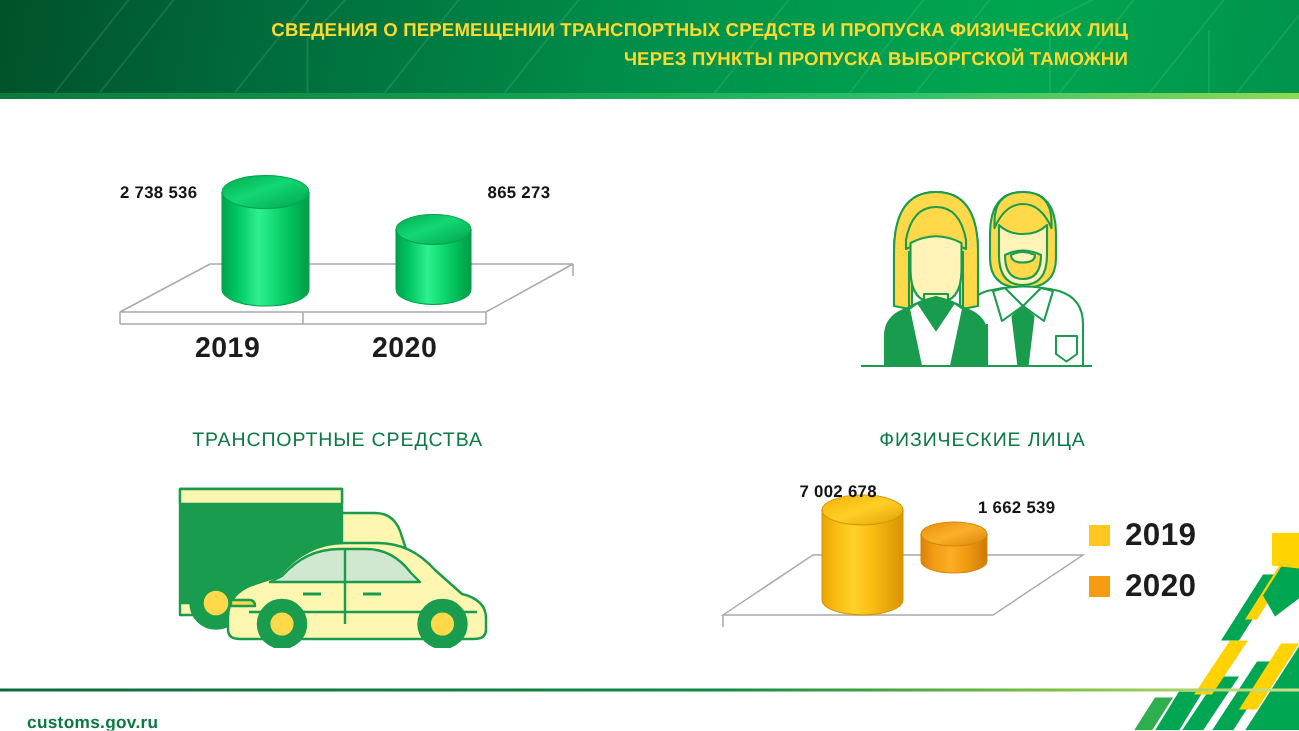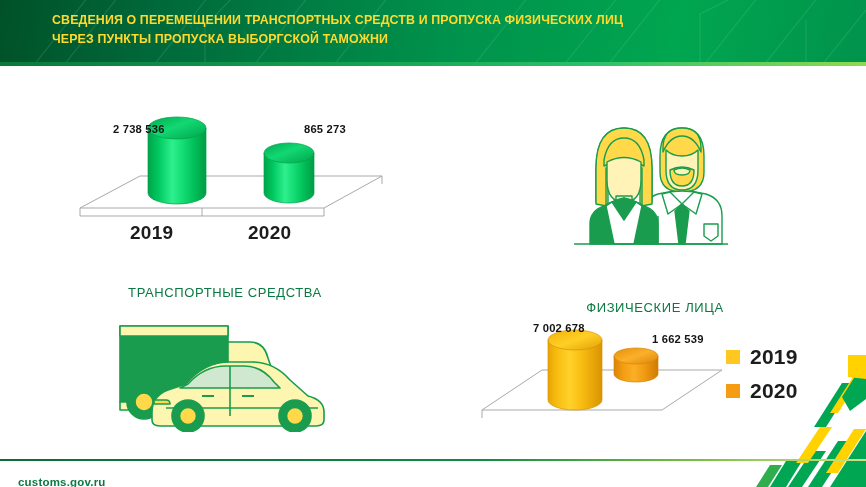--- a/index.html
+++ b/index.html
@@ -39,35 +39,36 @@
     position: absolute;
     left: 52px; top: 11px;
     width: 700px;
     color: #ffd92e;
     font-size: 12.4px;
     font-weight: bold;
     line-height: 19px;
     letter-spacing: .12px;
     text-transform: uppercase;
     white-space: pre-line;
+    text-align: right;
   }
 
   
   .section-label {
     position: absolute;
     font-size: 13px;
     font-weight: normal;
     letter-spacing: .6px;
     color: #0b7a42;
     text-transform: uppercase;
     text-align: center;
     white-space: nowrap;
   }
   .label-vehicles { left: 60px; top: 285px; width: 330px; }
-  .label-persons  { left: 490px; top: 285px; width: 330px; margin-top: 15px; }
+  .label-persons  { left: 490px; top: 285px; width: 330px; }
 
   
   .chart { position: absolute; }
   .chart svg { display: block; overflow: visible; }
 
   .chart-left   { left: 62px;  top: 108px; width: 340px; height: 150px; }
   .chart-right  { left: 470px; top: 318px; width: 260px; height: 120px; }
 
   .datalabel {
     position: absolute;
@@ -201,23 +202,23 @@
     </g>
 
     <g>
       <path d="M202 45 L202 85 A25 10 0 0 0 252 85 L252 45 Z" fill="url(#greenBody)"></path>
       <ellipse cx="227" cy="45" rx="25" ry="10" fill="url(#greenTop)" stroke="#00a44a" stroke-width=".7"></ellipse>
       <path d="M202 45 L202 85 A25 10 0 0 0 252 85 L252 45" fill="none" stroke="#00a04a" stroke-width=".7"></path>
     </g>
   </svg>
 </div>
 
-<div class="datalabel" style="left:80px; top:123px;margin-left:33px;">2 738 536</div>
-
-<div class="datalabel" style="left:304px; top:123px;">865 273</div>
+<div class="datalabel" style="left:80px; top:123px;">2 738 536</div>
+
+<div class="datalabel" style="left:325px; top:123px;">865 273</div>
 
 <div class="yearlabel" style="left:130px; top:222px;">2019</div>
 
 <div class="yearlabel" style="left:248px; top:222px;">2020</div>
 
 <div class="section-label label-vehicles">ТРАНСПОРТНЫЕ СРЕДСТВА</div>
 
 <div class="chart chart-right">
   <svg width="260" height="120" viewBox="0 0 260 120">
     <defs>

